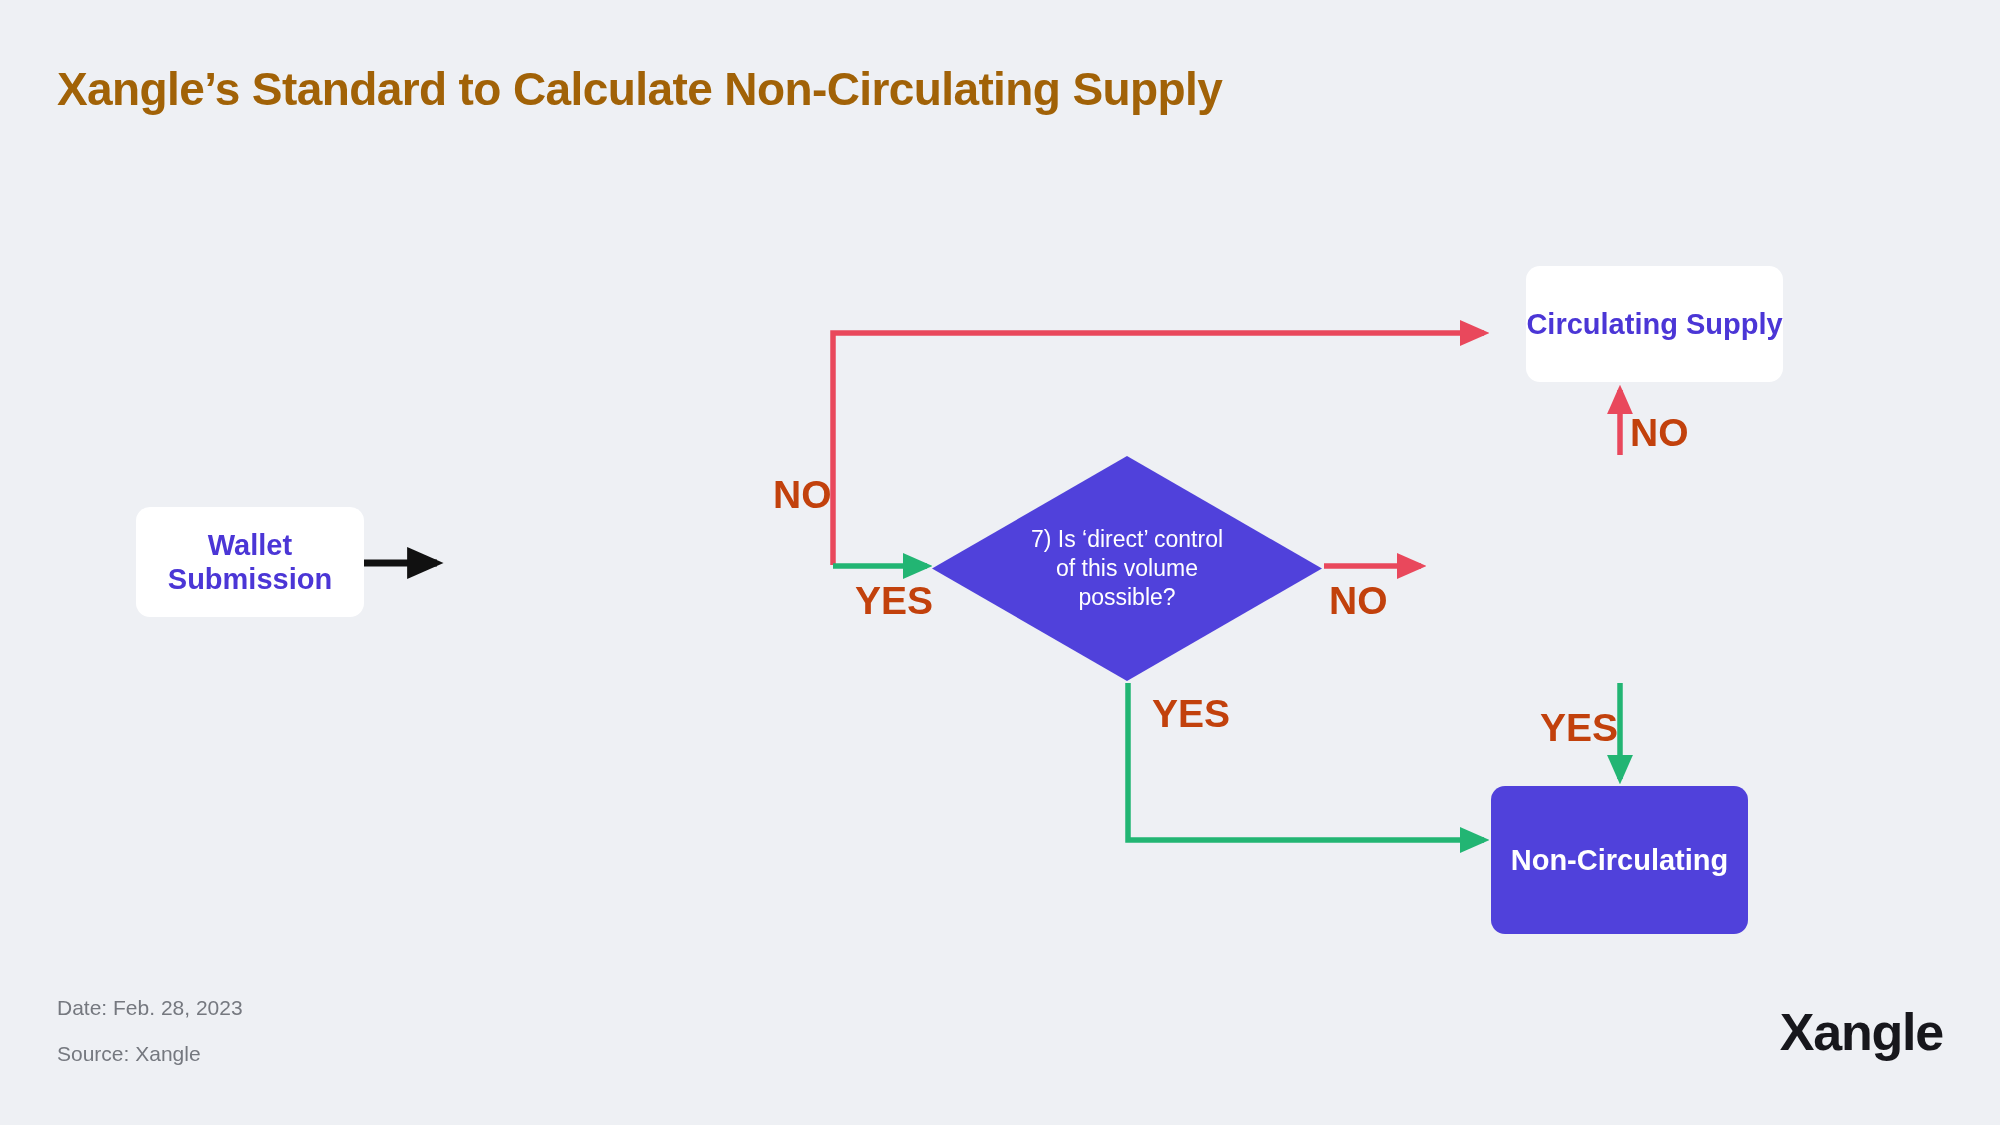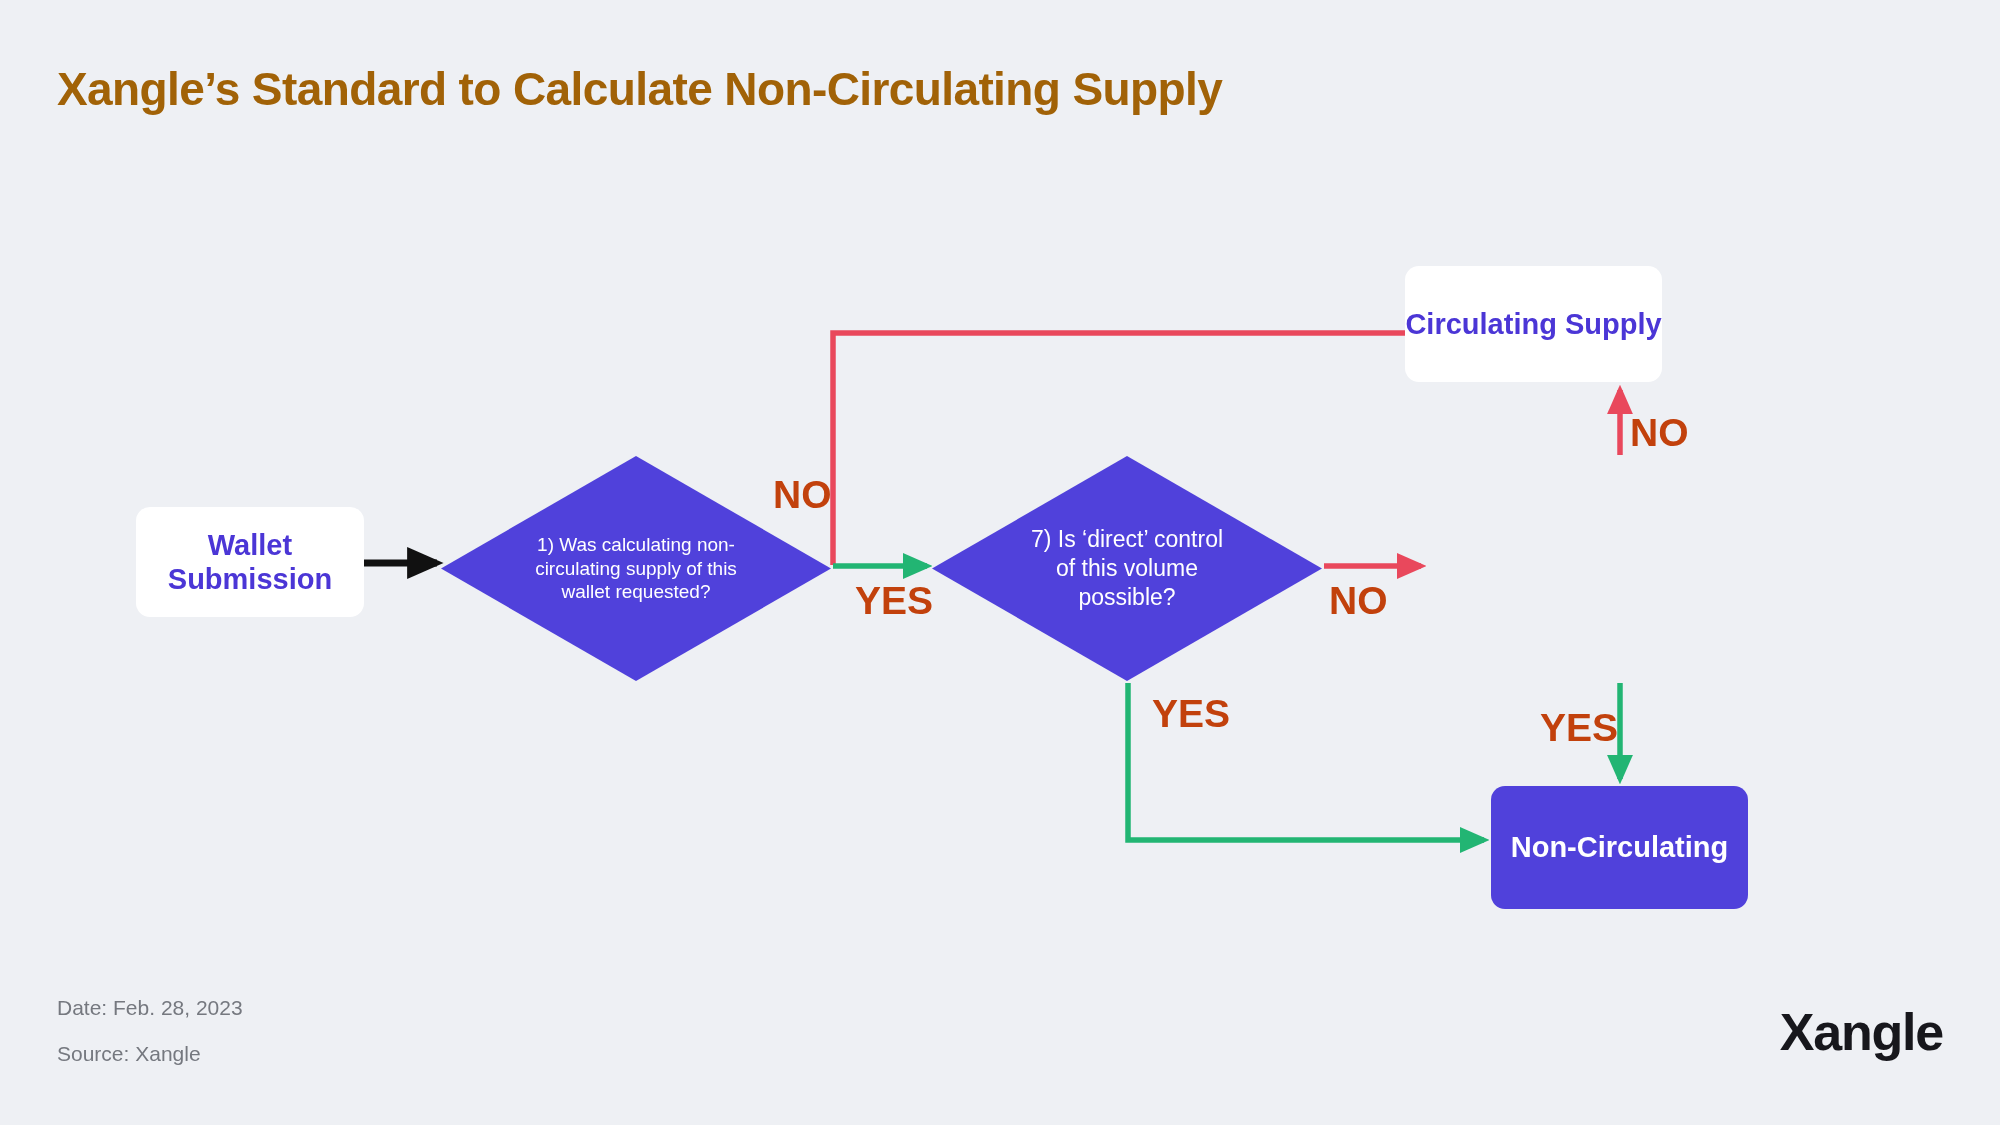--- a/index.html
+++ b/index.html
@@ -55,27 +55,27 @@
     background: #5041db;
     color: #ffffff;
   }
 
   #node-wallet-submission {
     left: 136px; top: 507px;
     width: 228px; height: 110px;
     font-size: 29px;
   }
   #node-circulating-supply {
-    left: 1405px; top: 266px;
+    left: 1526px; top: 266px;
     width: 257px; height: 116px;
     font-size: 29px;
   }
   #node-non-circulating {
     left: 1491px; top: 786px;
-    width: 257px; height: 123px;
+    width: 257px; height: 148px;
     font-size: 29px;
   }
 
   
   .diamond-wrap {
     position: absolute;
     display: flex;
     align-items: center;
     justify-content: center;
   }
@@ -180,24 +180,20 @@
 
     <path d="M 1620 455 L 1620 390" stroke="#e9485c" stroke-width="5.5" fill="none" marker-end="url(#arrow-red)"></path>
 
     <path d="M 1620 683 L 1620 779" stroke="#22b573" stroke-width="5.5" fill="none" marker-end="url(#arrow-green)"></path>
   </svg>
 
   <div class="node rounded-box box-white" id="node-wallet-submission">
     <span>Wallet Submission</span>
   </div>
 
-  <div class="node diamond-wrap" id="node-q1">
-    <div class="diamond-shape"></div>
-    <span class="diamond-label">1) Was calculating non-circulating supply of this wallet requested?</span>
-  </div>
 
   <div class="node diamond-wrap" id="node-q2">
     <div class="diamond-shape"></div>
     <span class="diamond-label">7) Is ‘direct’ control of this volume possible?</span>
   </div>
 
 
   <div class="node rounded-box box-white" id="node-circulating-supply">
     <span>Circulating Supply</span>
   </div>

